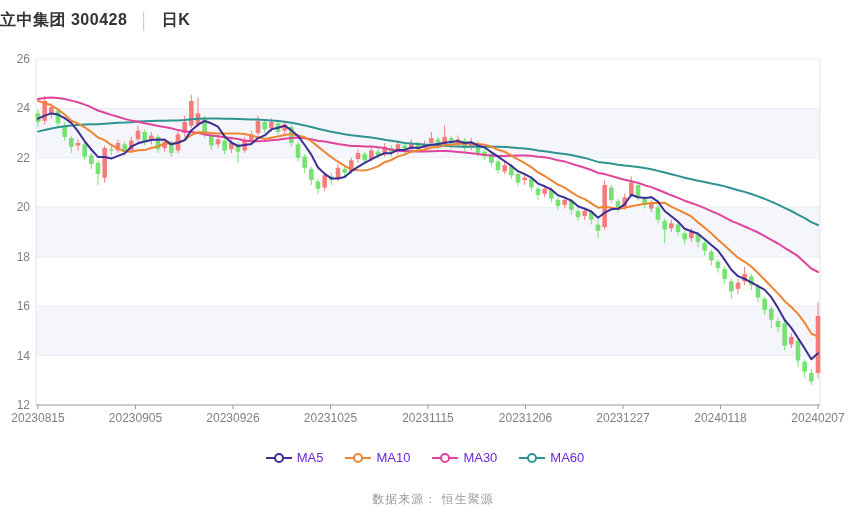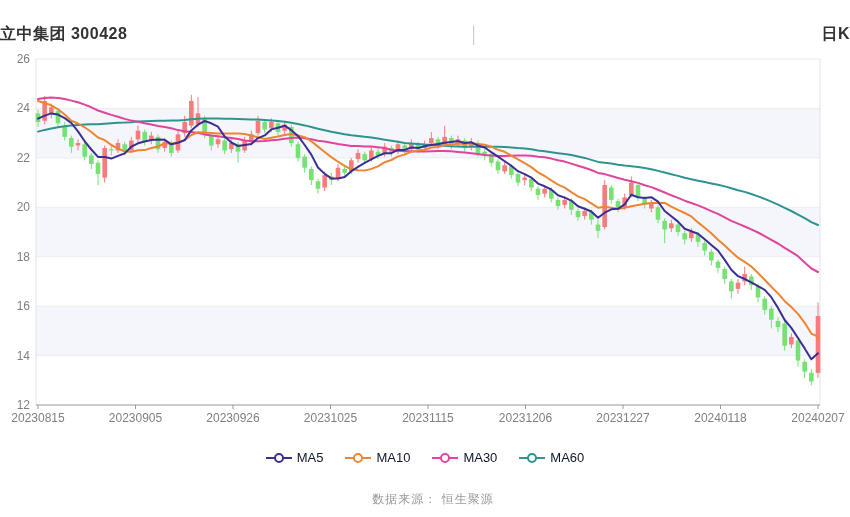--- a/index.html
+++ b/index.html
@@ -2,32 +2,32 @@
 <html><head>
 <meta charset="utf-8">
 <style>
   html,body{margin:0;padding:0;}
   body{
     width:850px;height:517px;position:relative;overflow:hidden;
     background:#ffffff;font-family:"Liberation Sans","DejaVu Sans",sans-serif;
   }
   .title-row{
     position:absolute;top:10px;left:0;right:0;
-    display:flex;justify-content:space-between;align-items:center;gap:12px;
-    font-size:16px;color:#333;font-weight:600;letter-spacing:.5px;margin-top:14px;
+    display:flex;justify-content:flex-start;align-items:center;gap:12px;
+    font-size:16px;color:#333;font-weight:600;letter-spacing:.5px;
   }
   .title-sep{color:#ccc;font-weight:400;}
   #kchart{position:absolute;left:0;top:0;}
   .legend-row{
     position:absolute;top:450px;left:0;right:0;
     display:flex;justify-content:center;align-items:center;gap:22px;
   }
   .legend-item{
     display:flex;align-items:center;gap:5px;
-    font-size:13px;color:#0f172a;cursor:pointer;user-select:none;
+    font-size:13px;color:#6d28d9;cursor:pointer;user-select:none;
   }
   .source-row{
     position:absolute;top:491px;left:16px;right:0;
     text-align:center;font-size:12px;color:#999;letter-spacing:1px;
   }
 </style>
 </head>
 <body>
 
 <div class="title-row">

